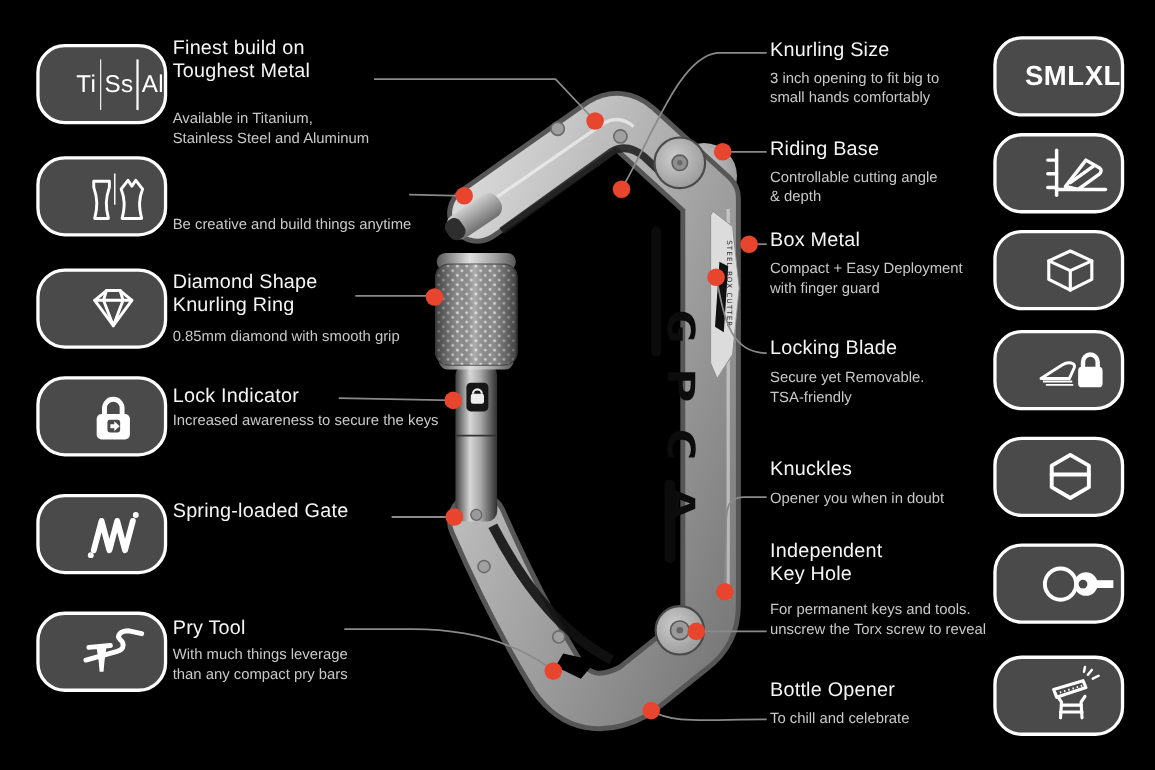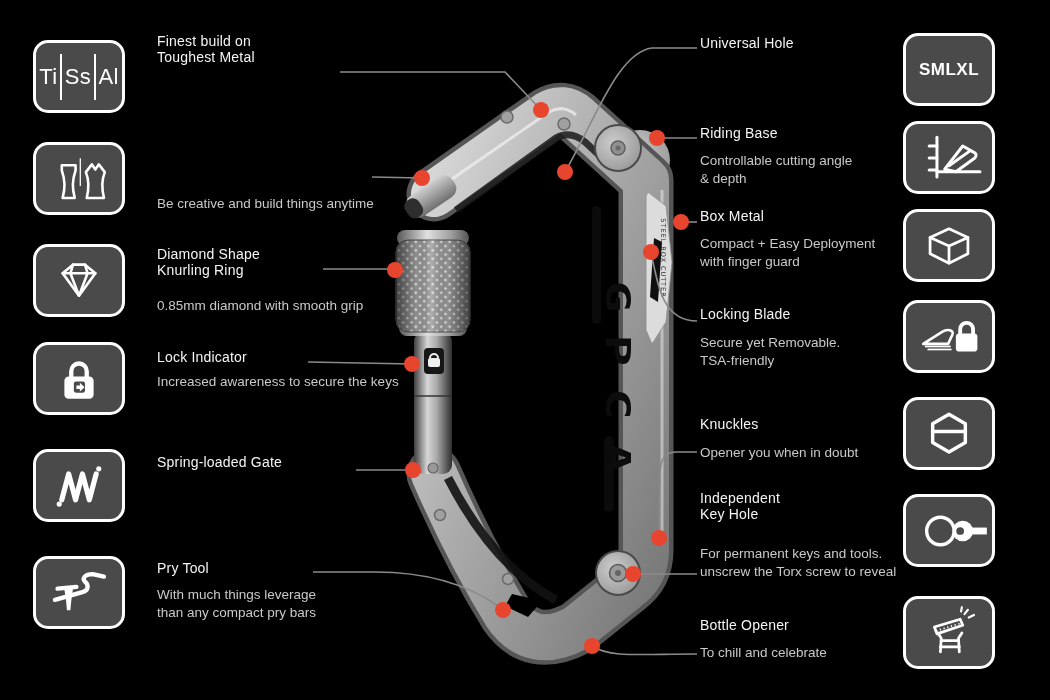--- a/index.html
+++ b/index.html
@@ -2,33 +2,33 @@
 <html style="--accent: #e8452f; --panel: #4a4a4a; --panel-border: #ffffff; --title-c: #f5f5f5; --desc-c: #c9c9c9; --line-c: #8a8a8a;"><head>
 <meta charset="utf-8">
 <style>
   html,body{margin:0;padding:0;background:#000;}
   body{width:1050px;height:700px;position:relative;overflow:hidden;
        font-family:"Liberation Sans","DejaVu Sans",sans-serif;}
   .stage{position:absolute;inset:0;width:1050px;height:700px;}
   svg.layer{position:absolute;left:0;top:0;}
   
   .feature{position:absolute;}
-  .feature h2{margin:0;font-size:14px;font-weight:400;line-height:1.16;
+  .feature h2{margin:0;font-size:18px;font-weight:400;line-height:1.16;
       color:var(--title-c,#f5f5f5);white-space:pre-line;letter-spacing:.2px;}
   .feature p{margin:0;font-size:13.5px;font-weight:400;line-height:1.32;
       color:var(--desc-c,#c9c9c9);white-space:pre-line;}
   
-  .panel{position:absolute;width:92px;height:73px;box-sizing:border-box;
+  .panel{position:absolute;width:119px;height:73px;box-sizing:border-box;
       background:var(--panel,#4a4a4a);border:3.5px solid var(--panel-border,#fff);
-      border-radius:15px;display:flex;align-items:center;justify-content:center;}
+      border-radius:26px;display:flex;align-items:center;justify-content:flex-end;}
   .panel svg{display:block;}
   .ptext{display:flex;align-items:center;justify-content:center;color:#fff;
       font-size:22px;letter-spacing:.3px;}
   .ptext .sep{display:inline-block;width:1.5px;height:46px;background:#fff;margin:0 3px;}
-  .ptext.bold{font-weight:700;font-size:17px;letter-spacing:.5px;}
+  .ptext.bold{font-weight:700;font-size:25px;letter-spacing:.5px;}
   
   .connector{stroke:var(--line-c,#8a8a8a);stroke-width:1.6;fill:none;}
   .dot{fill:var(--accent,#e8452f);}
   .icn{stroke:#fff;fill:none;stroke-linecap:round;stroke-linejoin:round;}
 </style>
 </head>
 <body style="background: rgb(0, 0, 0);">
 
 <div class="stage">
 
@@ -216,20 +216,24 @@
       <path d="M25 31 L47 29" stroke="#fff" stroke-width="5" stroke-linecap="round"></path>
       <path d="M33 32 L43 31 L41 45 L40 56 L36 56 L35 45 Z" fill="#fff"></path>
       <path class="icn" stroke-width="5" d="M22 44 L54 35 C62 33 61 26 57 23 C53 19 57 14 66 14 L79 17"></path>
     </svg>
   </div>
 
   <div class="feature" style="left:157px;top:33px">
     <h2>Finest build on
 Toughest Metal</h2>
   </div>
+  <div class="feature" style="left:157px;top:99px">
+    <p>Available in Titanium,
+Stainless Steel and Aluminum</p>
+  </div>
 
   <div class="feature" style="left:157px;top:246px">
     <h2>Diamond Shape
 Knurling Ring</h2>
   </div>
 
   <div class="feature" style="left:157px;top:195px">
     <p>Be creative and build things anytime</p>
   </div>
   <div class="feature" style="left:157px;top:297px">
@@ -249,21 +253,25 @@
 
   <div class="feature" style="left:157px;top:560px">
     <h2>Pry Tool</h2>
   </div>
   <div class="feature" style="left:157px;top:586px">
     <p>With much things leverage
 than any compact pry bars</p>
   </div>
 
   <div class="feature" style="left:700px;top:35px">
-    <h2>Universal Hole</h2>
+    <h2>Knurling Size</h2>
+  </div>
+  <div class="feature" style="left:700px;top:62px">
+    <p>3 inch opening to fit big to
+small hands comfortably</p>
   </div>
 
   <div class="feature" style="left:700px;top:125px">
     <h2>Riding Base</h2>
   </div>
   <div class="feature" style="left:700px;top:152px">
     <p>Controllable cutting angle
 &amp; depth</p>
   </div>
 

